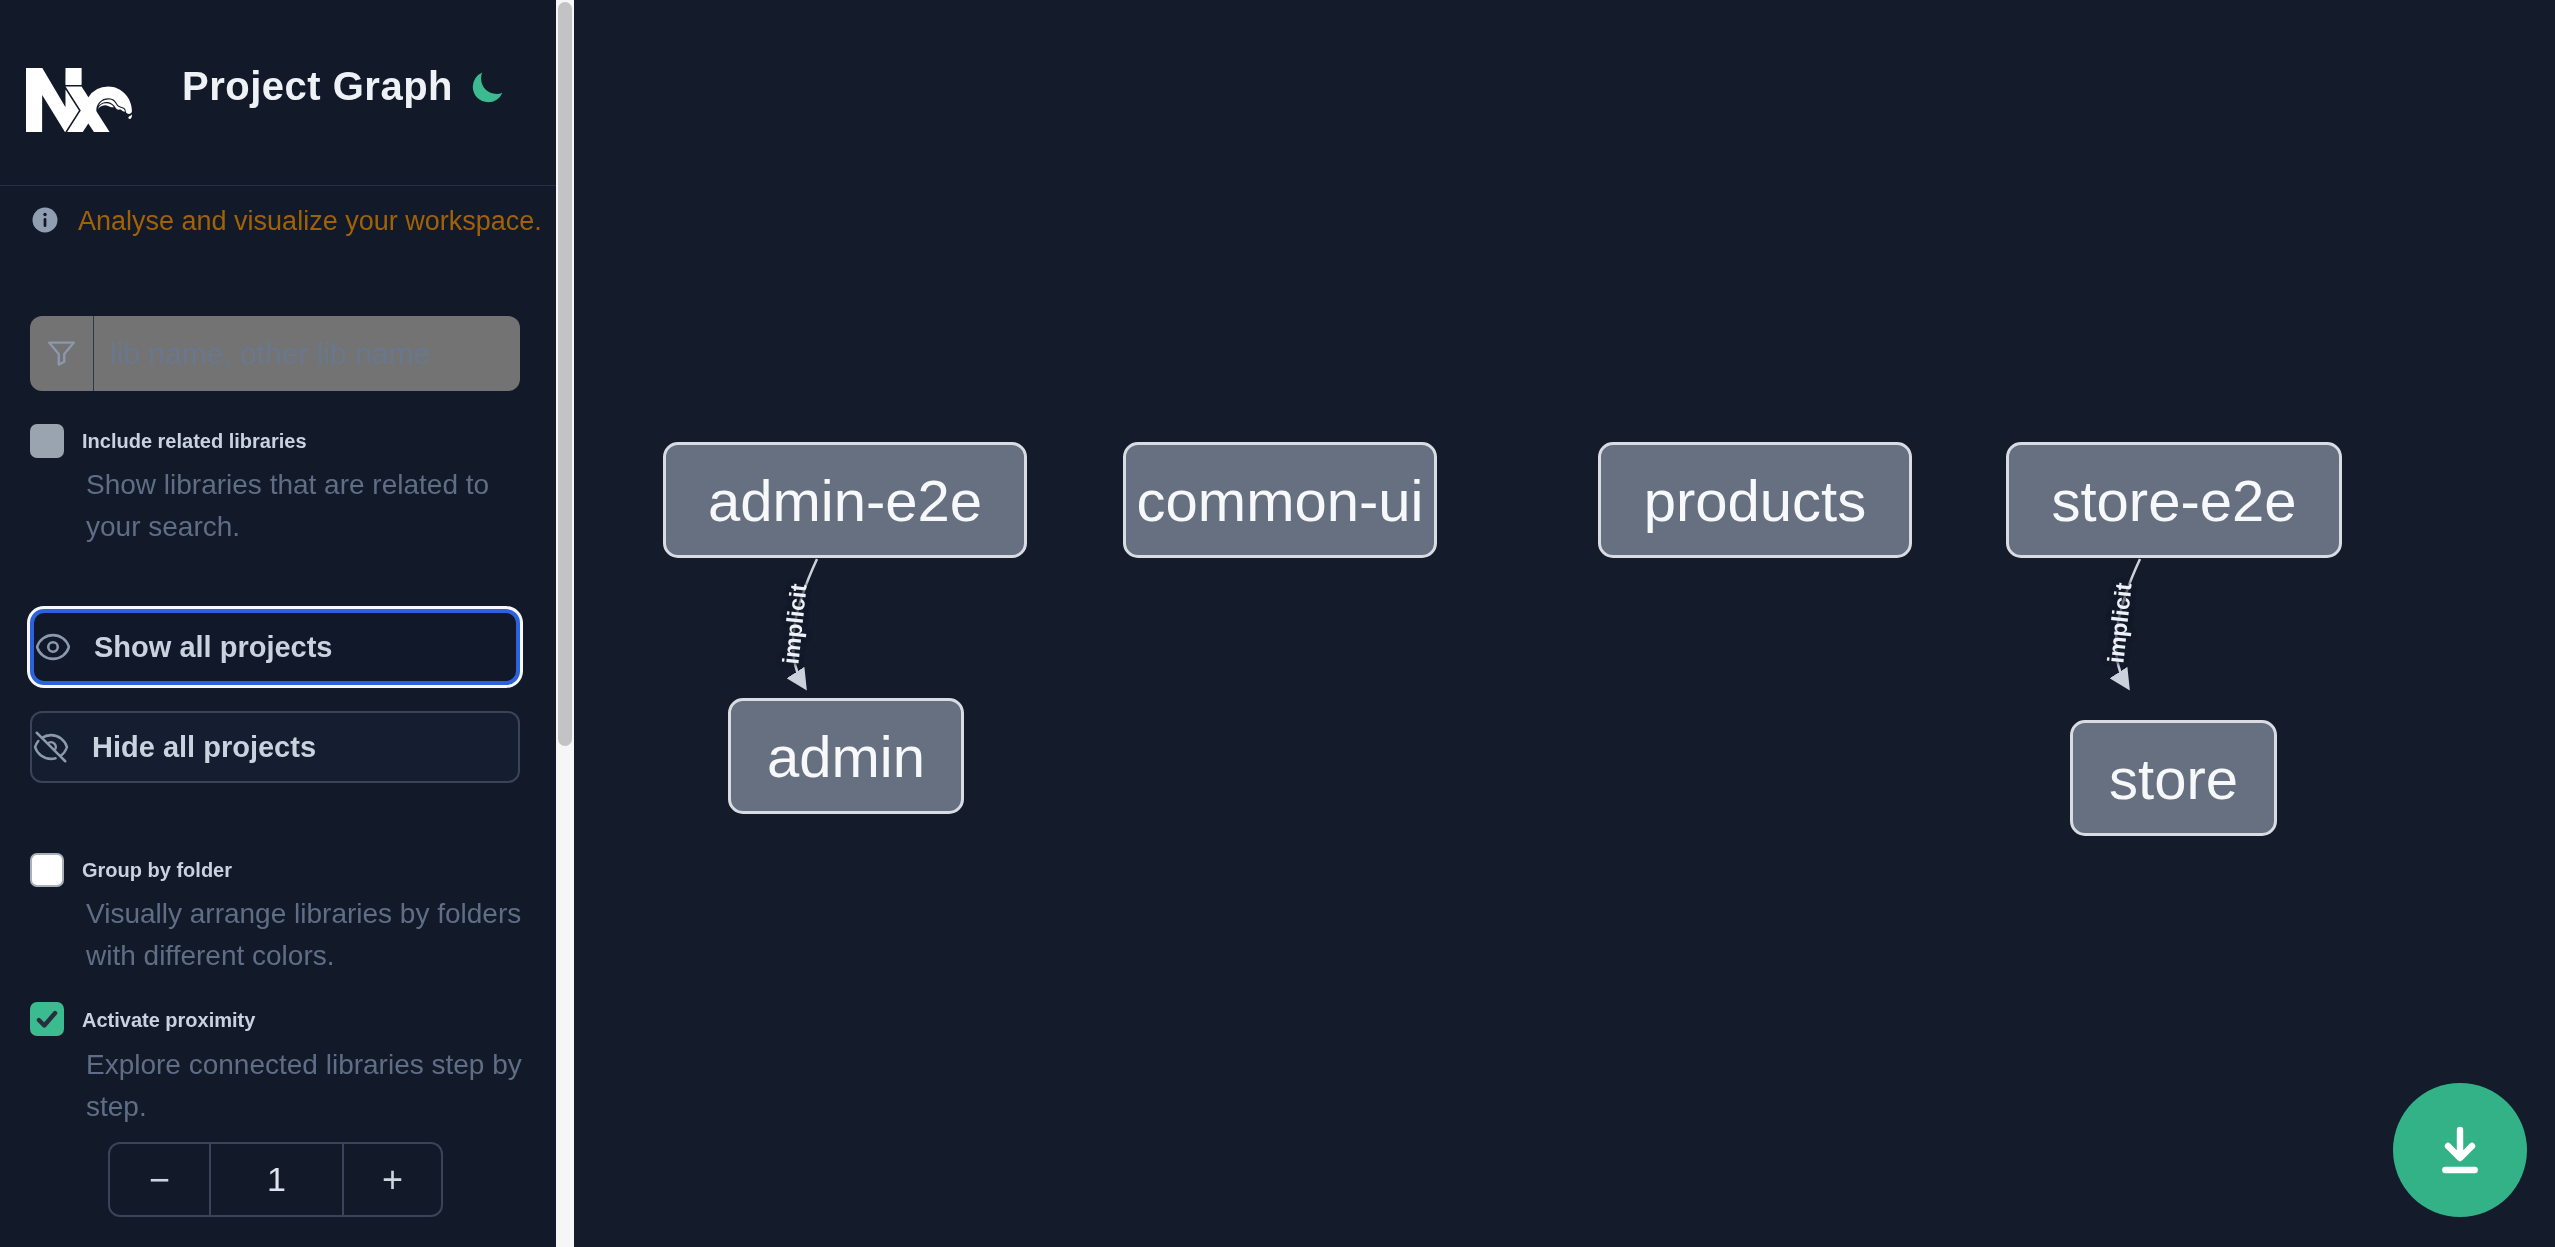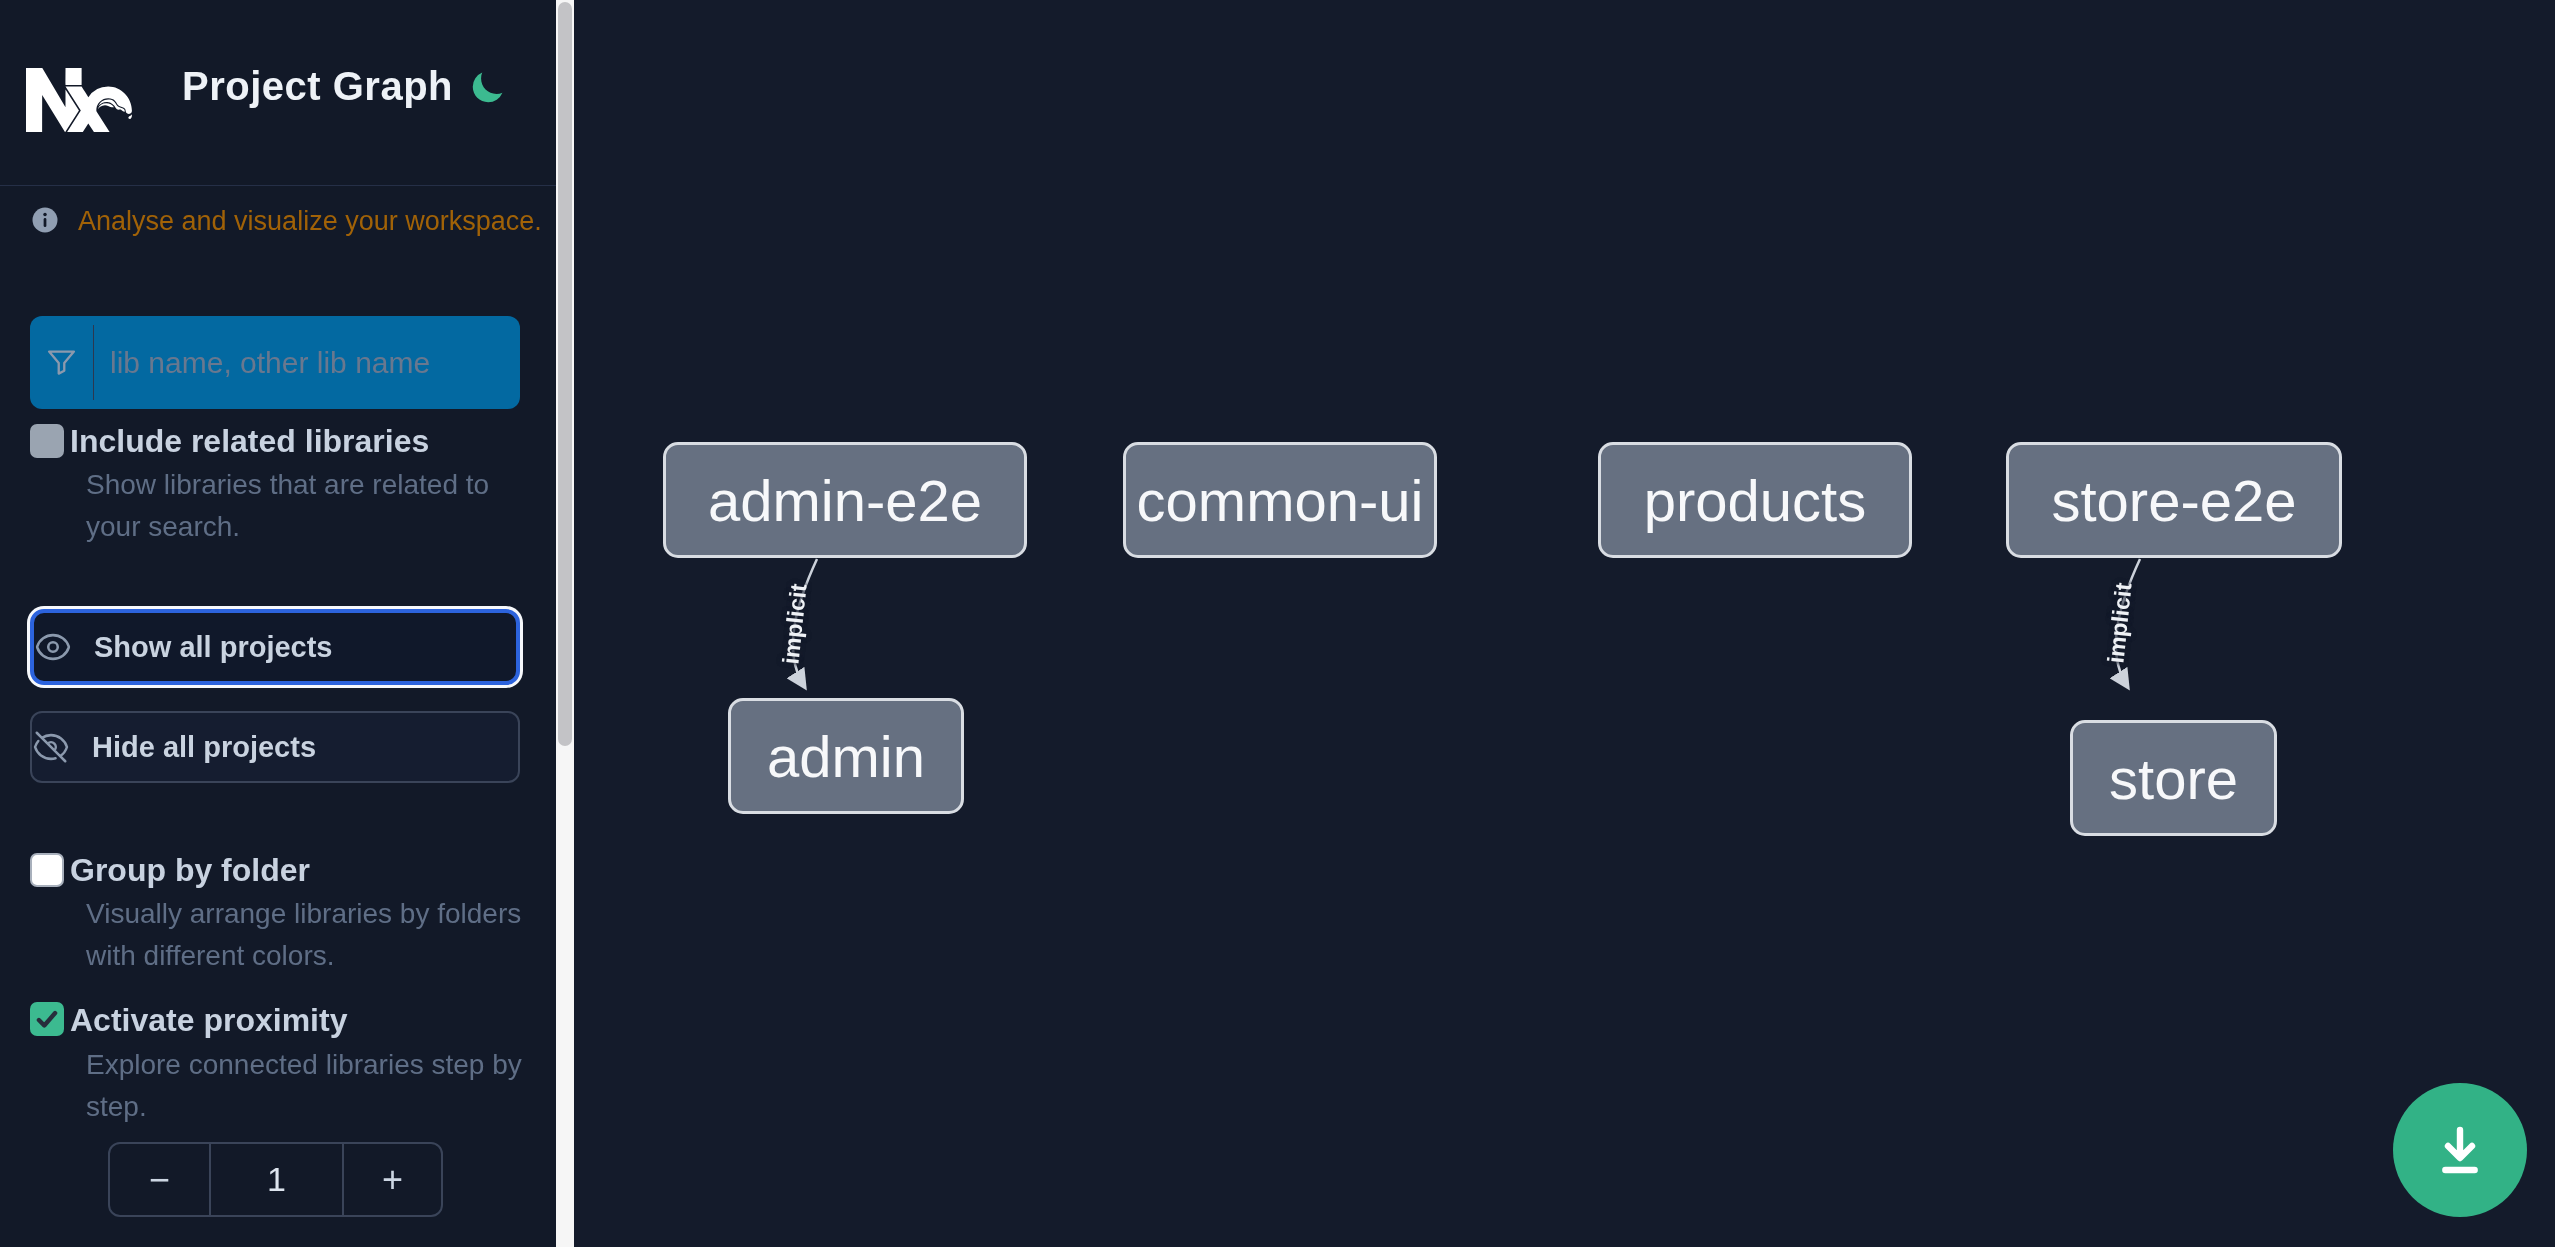--- a/index.html
+++ b/index.html
@@ -15,36 +15,36 @@
   .app-title { position:absolute; left:182px; top:64px; font-size:40px; font-weight:600;
                color:#eef2f7; letter-spacing:.5px; }
   .moon-btn { position:absolute; left:462px; top:64px; width:50px; height:50px;
               background:none; border:none; cursor:pointer; }
   .moon-btn svg { width:38px; height:38px; }
 
   .intro-row { position:absolute; left:30px; top:205px; display:flex; align-items:flex-start; }
   .intro-row svg { width:30px; height:30px; flex:0 0 auto; }
   .intro-text { margin-left:18px; font-size:27px; color:#a16207; line-height:32px; }
 
-  .searchbox { position:absolute; left:30px; top:316px; width:490px; height:93px;
-               background:#0369a1; border-radius:12px; display:flex; align-items:center; }
+  .searchbox { position:absolute; left:30px; top:316px; width:490px; height:75px;
+               background:#737373; border-radius:12px; display:flex; align-items:center; }
   .funnel-cell { width:64px; height:75px; display:flex; align-items:center; justify-content:center;
                  border-right:1px solid #2c3850; }
   .funnel-cell svg { width:35px; height:35px; }
   .searchbox input { flex:1; height:100%; background:transparent; border:none; outline:none;
                      padding:0 20px 0 16px; font-size:30px; color:#cfd9e6;
                      font-family:"Liberation Sans", sans-serif; }
   .searchbox input::placeholder { color:#69788f; }
 
   .opt-cb { position:absolute; left:30px; width:34px; height:34px; border-radius:7px; }
   .cb-gray  { background:#9aa4b1; }
   .cb-white { background:#ffffff; border:2px solid #a8b0bc; }
   .cb-checked { background:#3cba90; display:flex; align-items:center; justify-content:center; }
   .cb-checked svg { width:26px; height:26px; }
-  .opt-label { position:absolute; left:70px; font-size:32px; font-weight:700; color:#c8d2e0;
+  .opt-label { position:absolute; left:82px; font-size:20px; font-weight:700; color:#c8d2e0;
                line-height:34px; }
   .opt-desc { position:absolute; left:86px; width:446px; font-size:28px; color:#5f6e86;
               line-height:42px; }
 
   .sb-btn { position:absolute; left:30px; width:490px; display:flex; align-items:center;
             background:#151d30; border:2px solid #3a4459; border-radius:12px;
             color:#c9d3e0; font-size:29px; font-weight:600; cursor:pointer;
             font-family:"Liberation Sans", sans-serif; }
   .sb-btn svg { width:38px; height:38px; margin-right:22px; flex:0 0 auto; }
   .btn-show { top:609px; height:76px; background:#10182a;

